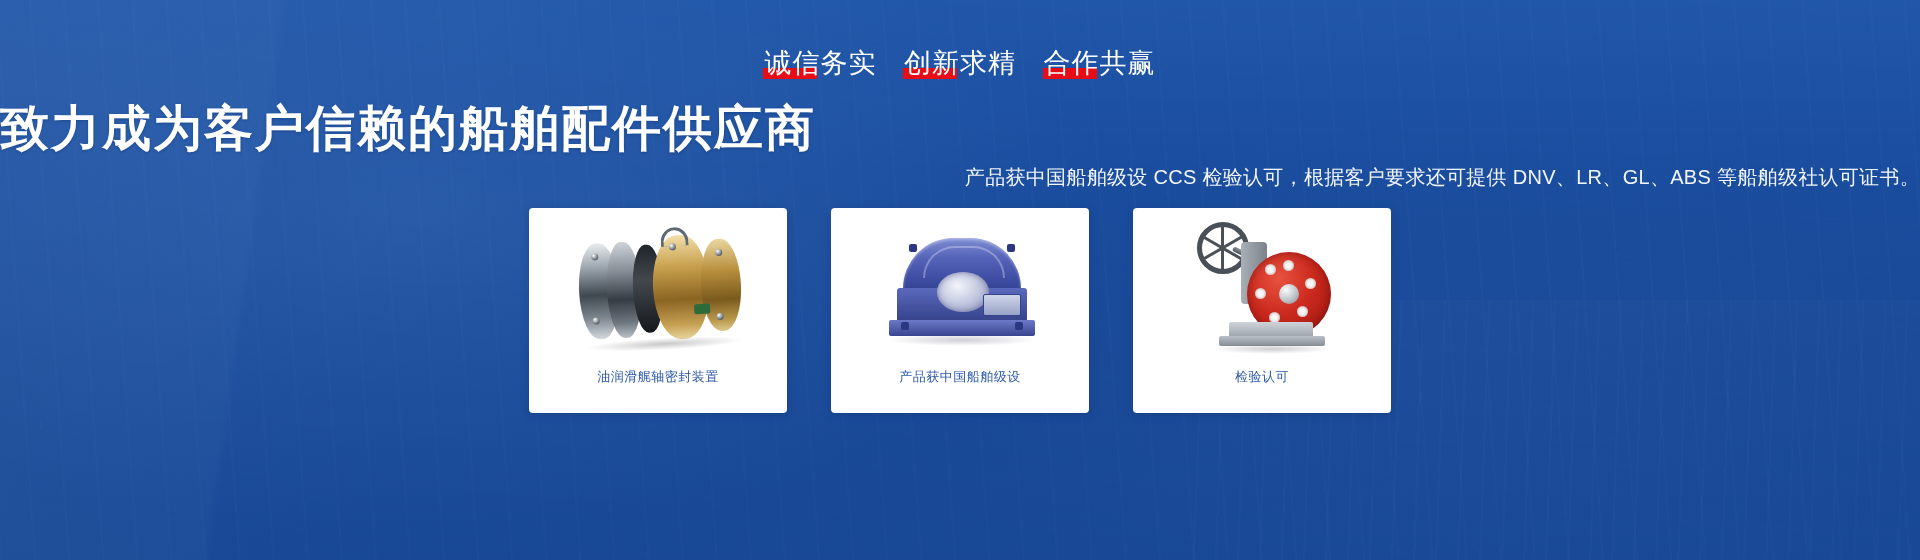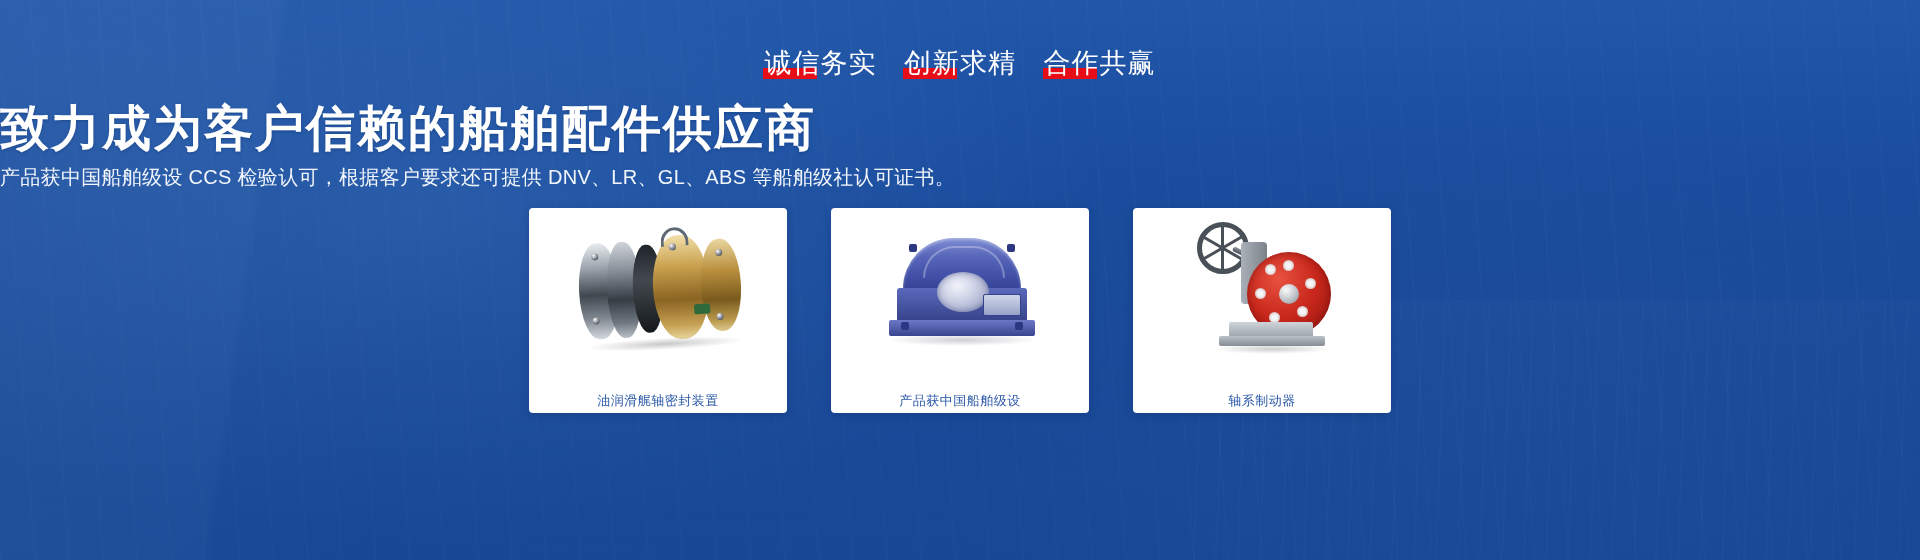--- a/index.html
+++ b/index.html
@@ -124,21 +124,21 @@
     color: #ffffff;
     letter-spacing: 2px;
     line-height: 1.18;
     text-shadow: 0 1px 3px rgba(0,30,80,0.30);
   }
 
   .subline {
     position: absolute;
     top: 163px;
     left: 0; right: 0;
-    text-align: left;
+    text-align: right;
     white-space: nowrap;
     font-size: 20px;
     color: #f2f6fc;
     letter-spacing: 0.3px;
     line-height: 1.4;
   }
 
   .cards {
     position: absolute;
     top: 208px;
@@ -153,21 +153,20 @@
     height: 205px;
     background: #ffffff;
     border-radius: 4px;
     box-shadow: 0 2px 10px rgba(0,20,60,0.18);
     display: flex;
     flex-direction: column;
     align-items: center;
     justify-content: flex-start;
     overflow: hidden;
     cursor: pointer;
-    gap: 24px;
   }
   .card-img {
     width: 258px;
     height: 158px;
     position: relative;
     overflow: hidden;
   }
   .card-cap {
     font-size: 13px;
     color: #2b58a8;
@@ -470,18 +469,18 @@
             <div class="hole h3"></div>
             <div class="hole h4"></div>
             <div class="hole h5"></div>
             <div class="hole h6"></div>
             <div class="hub"></div>
             <div class="pedestal"></div>
             <div class="foot"></div>
             <div class="shadow"></div>
           </div>
         </div>
-        <div class="card-cap">轴系制动器</div>
+        <div class="card-cap">检验认可</div>
       </div>
 
     </div>
   </div>
 </div>
 
 </body></html>

